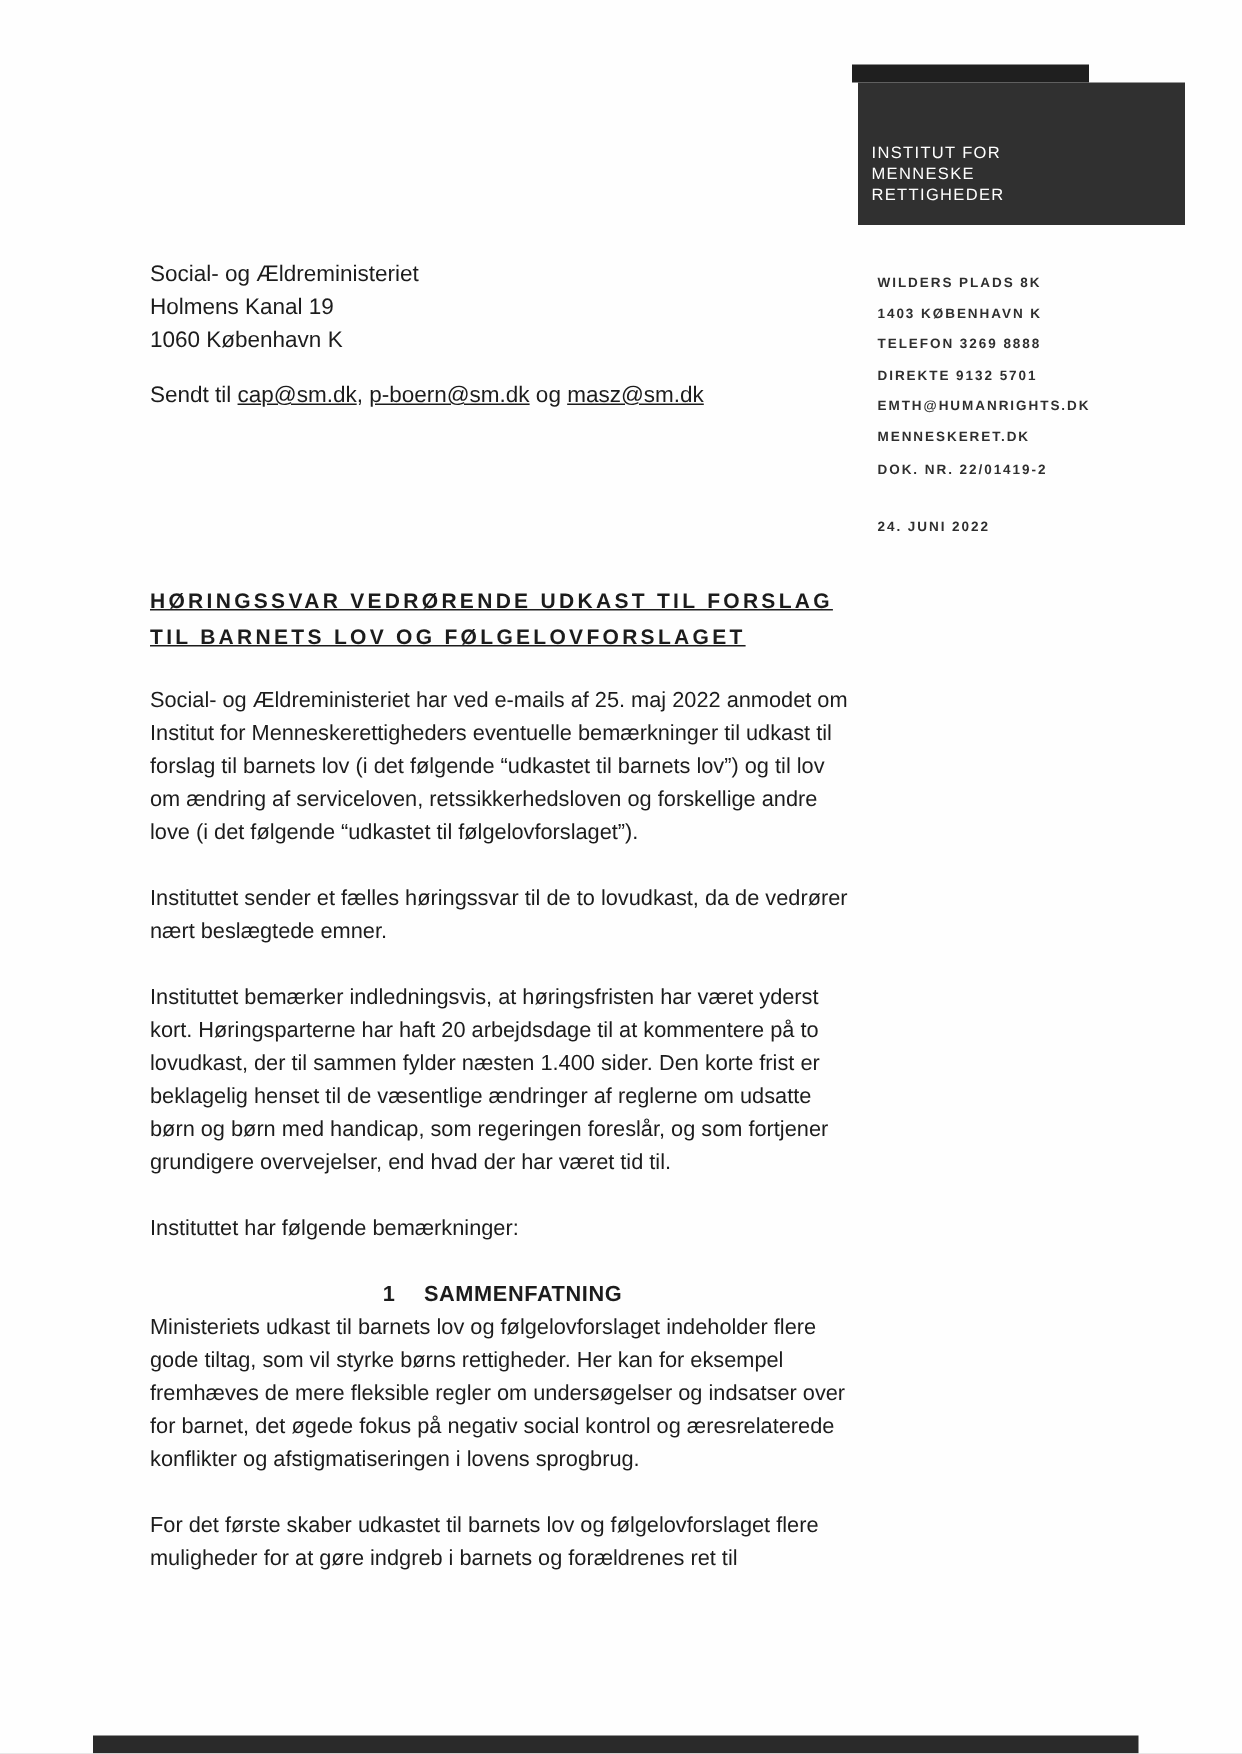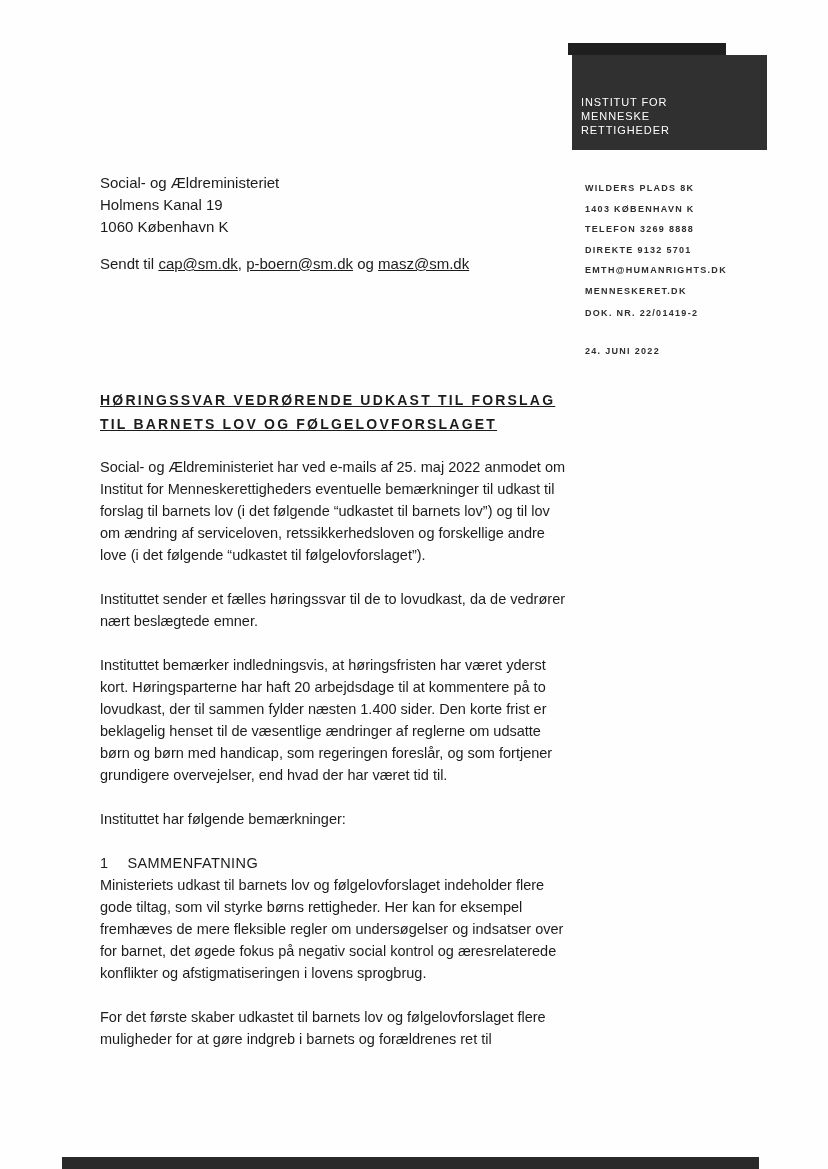--- a/index.html
+++ b/index.html
@@ -13,21 +13,21 @@
     color:#1c1c1c;
   }
   
   .logo-top-bar {
     position:absolute; left:568px; top:43px;
     width:158px; height:12px;
     background:#1f1f1f;
   }
   .logo-box {
     position:absolute; left:572px; top:55px;
-    width:195px; height:95px;
+    width:218px; height:95px;
     background:#303030;
     color:#ffffff;
     box-sizing:border-box;
     padding:40px 0 0 9px;
   }
   .logo-box .logo-line {
     font-size:11px;
     line-height:14px;
     letter-spacing:0.9px;
     font-weight:normal;
@@ -74,24 +74,25 @@
   .letter-title { margin-bottom:20px; }
   .para {
     font-size:14.5px;
     line-height:22px;
     margin:0 0 9px 0;
     padding-bottom:13px; 
   }
   .para:last-child { padding-bottom:0; }
   .section-heading {
     font-size:14.5px;
-    font-weight:normal;
+    font-weight:bold;
     line-height:22px;
     letter-spacing:0.4px;
     margin:6px 0 0 0;
+    text-align:center;
   }
   .section-heading .sec-num { display:inline-block; margin-right:19px; }
   .section-heading + .para { margin-top:0; }
   
   .footer-bar {
     position:absolute; left:62px; top:1157px;
     width:697px; height:12px;
     background:#2a2a2a;
   }
 </style>

